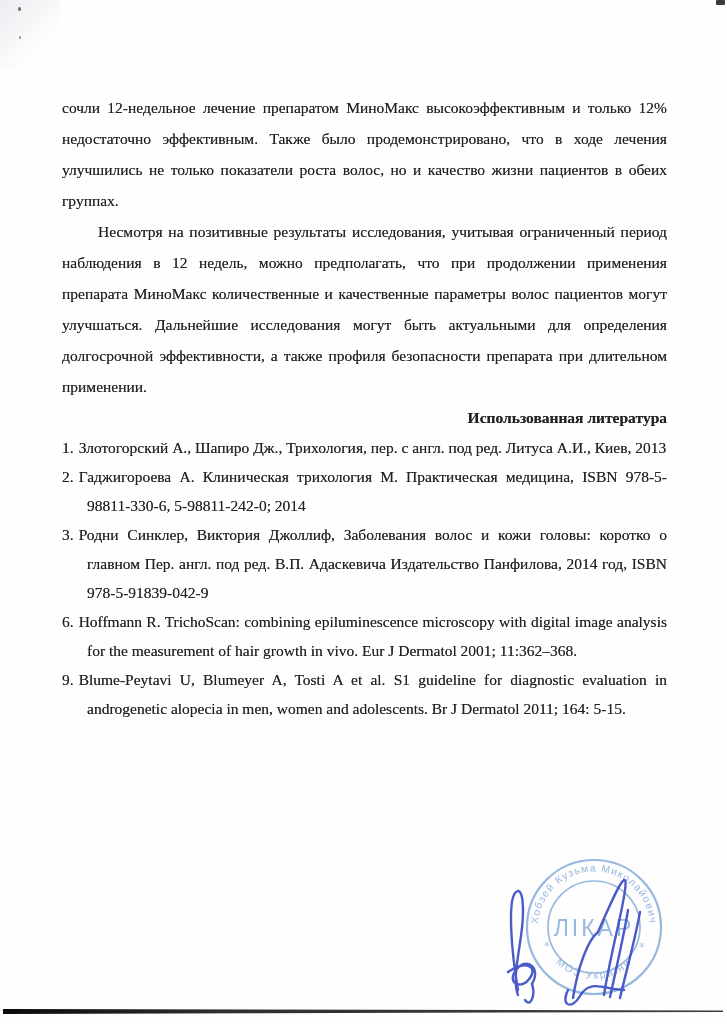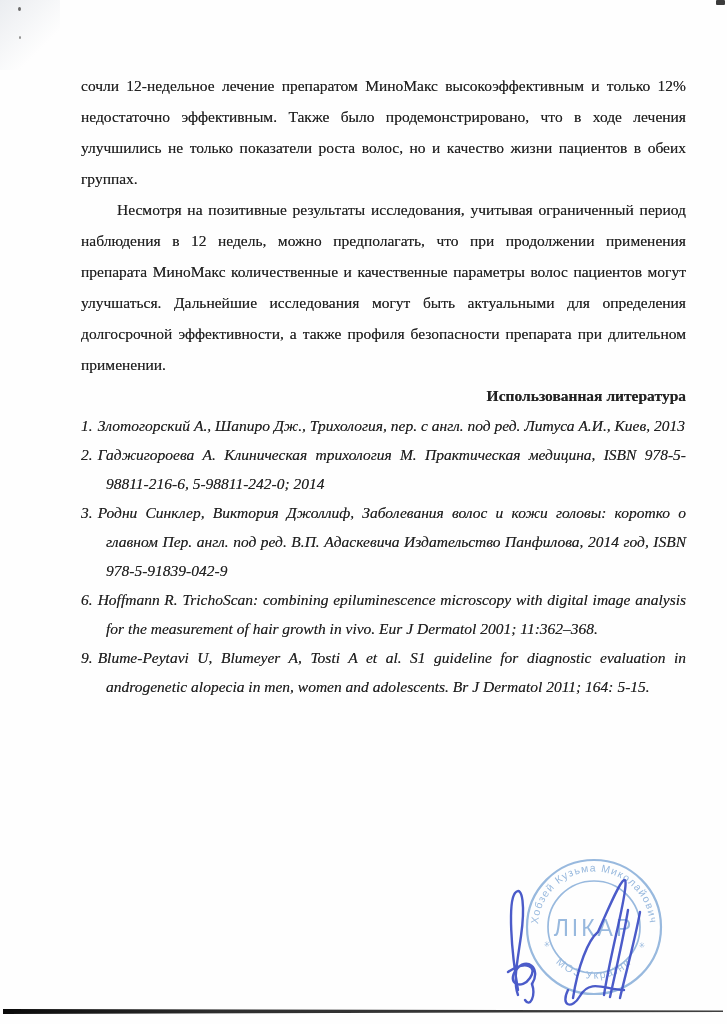--- a/index.html
+++ b/index.html
@@ -12,42 +12,40 @@
     font-family:"Liberation Serif","DejaVu Serif",serif;
     color:#222;
   }
   
   .scan-tint{
     position:absolute;left:0;top:0;width:60px;height:70px;
     background:linear-gradient(135deg, rgba(198,204,214,0.35), rgba(198,204,214,0) 70%);
     pointer-events:none;
   }
   .content{
-    position:absolute;left:62px;top:70px;width:605px;
+    position:absolute;left:62px;top:92px;width:605px;
     font-size:15.5px;line-height:31px;
     text-align:justify;
     text-shadow:0 0 0.6px rgba(35,35,35,0.65);
-    margin-left:19px;
   }
   .content p{margin:0;}
   .content p.indent{text-indent:36px;}
   .ref-heading{
     font-weight:bold;
     margin:9px 0 4px 0;
     line-height:31px;
     text-align:right;
   }
   .ref-list{margin:0;}
   .ref-item{
     margin:0;
     padding-left:25px;
     text-indent:-25px;
     line-height:29px;
     text-align:justify;
-    font-style:italic;
   }
   .ref-item .num{margin-right:5px;}
   
   .bottom-edge{
     position:absolute;left:3px;right:4px;top:1009px;height:5px;
     background:linear-gradient(to right,#0a0a0a,#2e2e2e 30%,#404040);
     clip-path:polygon(0 0,100% 28%,100% 58%,0 100%);
   }
   .corner-mark{
     position:absolute;left:716px;top:0;width:9px;height:5px;
@@ -71,21 +69,21 @@
   <div class="corner-mark"></div>
 
   <div class="content">
     <div>
         <p>сочли 12-недельное лечение препаратом МиноМакс высокоэффективным и только 12% недостаточно эффективным. Также было продемонстрировано, что в ходе лечения улучшились не только показатели роста волос, но и качество жизни пациентов в обеих группах.</p>
         <p class="indent">Несмотря на позитивные результаты исследования, учитывая ограниченный период наблюдения в 12 недель, можно предполагать, что при продолжении применения препарата МиноМакс количественные и качественные параметры волос пациентов могут улучшаться. Дальнейшие исследования могут быть актуальными для определения долгосрочной эффективности, а также профиля безопасности препарата при длительном применении.</p>
       </div>
     <p class="ref-heading">Использованная литература</p>
     <div class="ref-list">
         <p class="ref-item"><span class="num">1.</span><span>Злотогорский А., Шапиро Дж., Трихология, пер. с англ. под ред. Литуса А.И., Киев, 2013</span></p>
-        <p class="ref-item"><span class="num">2.</span><span>Гаджигороева А. Клиническая трихология М. Практическая медицина, ISBN 978-5-98811-216-6, 5-98811-242-0; 2014</span></p>
+        <p class="ref-item"><span class="num">2.</span><span>Гаджигороева А. Клиническая трихология М. Практическая медицина, ISBN 978-5-98811-330-6, 5-98811-242-0; 2014</span></p>
         <p class="ref-item"><span class="num">3.</span><span>Родни Синклер, Виктория Джоллиф, Заболевания волос и кожи головы: коротко о главном Пер. англ. под ред. В.П. Адаскевича Издательство Панфилова, 2014 год, ISBN 978-5-91839-042-9</span></p>
         <p class="ref-item"><span class="num">6.</span><span>Hoffmann R. TrichoScan: combining epiluminescence microscopy with digital image analysis for the measurement of hair growth in vivo. Eur J Dermatol 2001; 11:362–368.</span></p>
         <p class="ref-item"><span class="num">9.</span><span>Blume-Peytavi U, Blumeyer A, Tosti A et al. S1 guideline for diagnostic evaluation in androgenetic alopecia in men, women and adolescents. Br J Dermatol 2011; 164: 5-15.</span></p>
       </div>
   </div>
 
   <div class="stamp-wrap">
     <svg width="240" height="184" viewBox="0 0 240 184" xmlns="http://www.w3.org/2000/svg">
       <defs>
         <path id="arcTop" d="M 60.5 95 A 56 56 0 1 1 171.5 95"></path>

